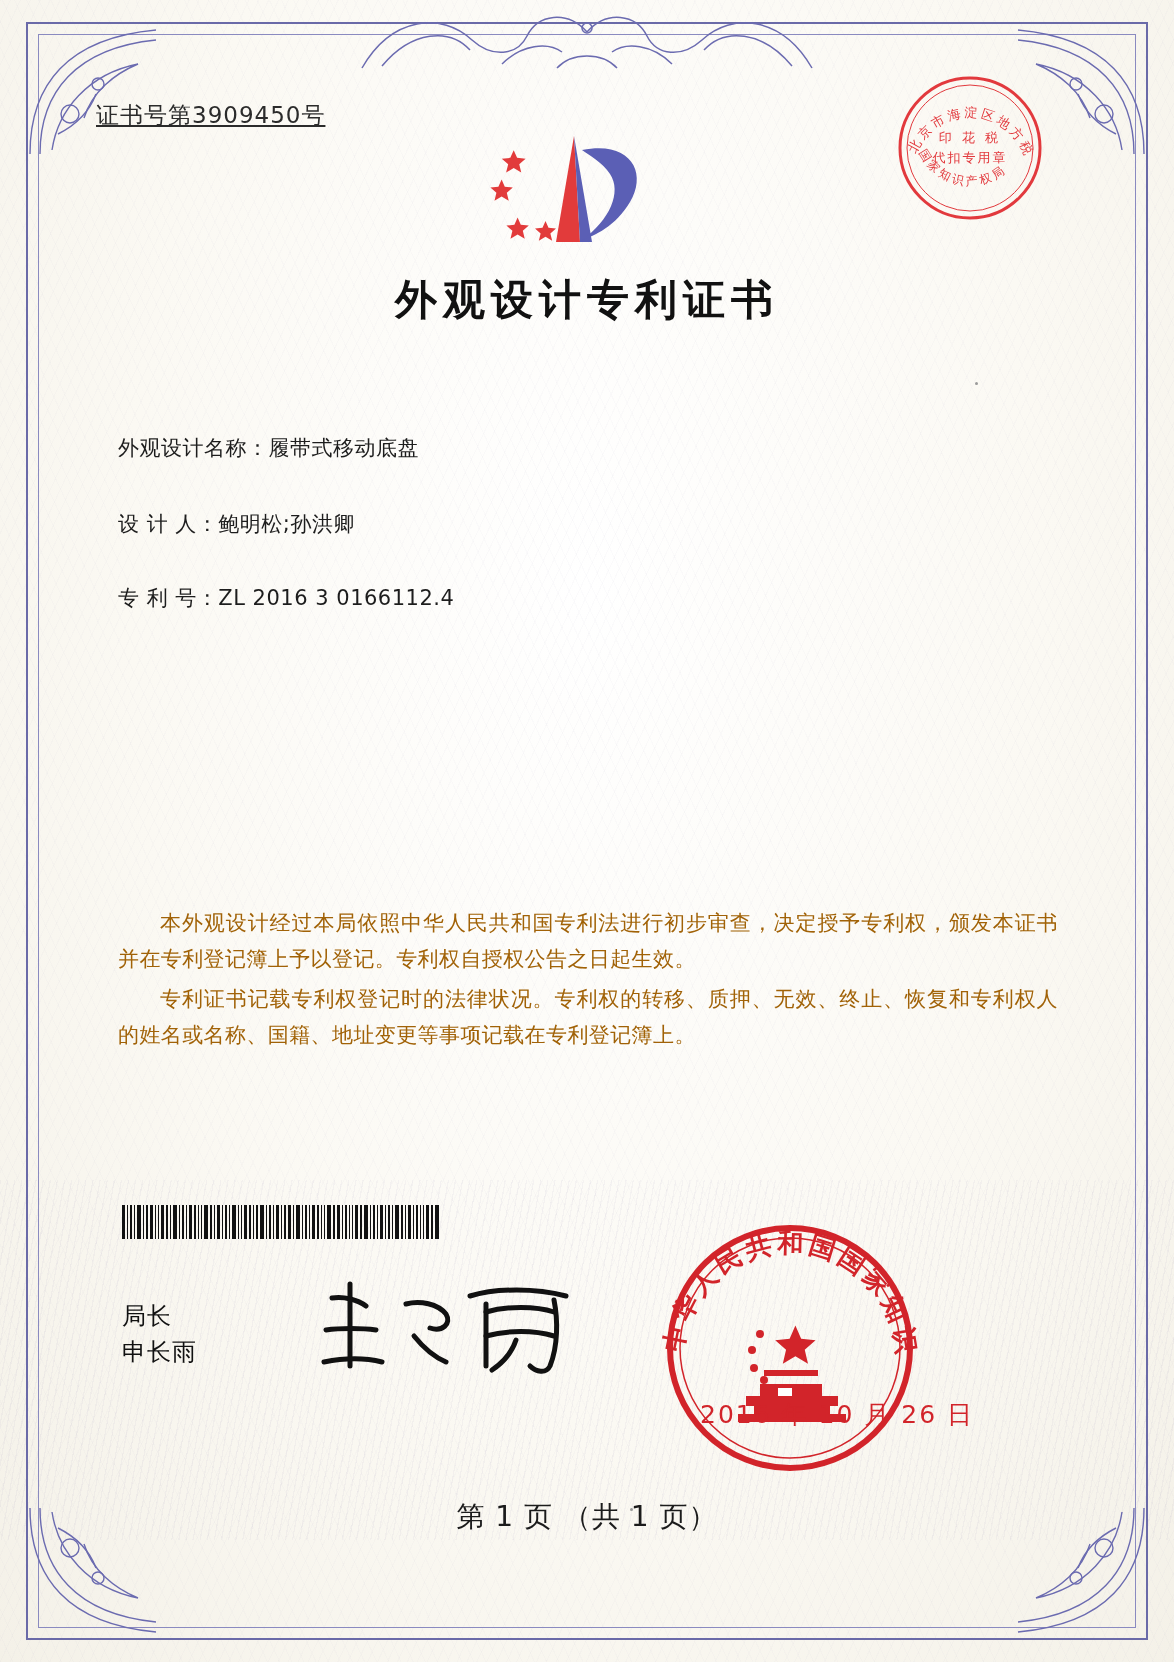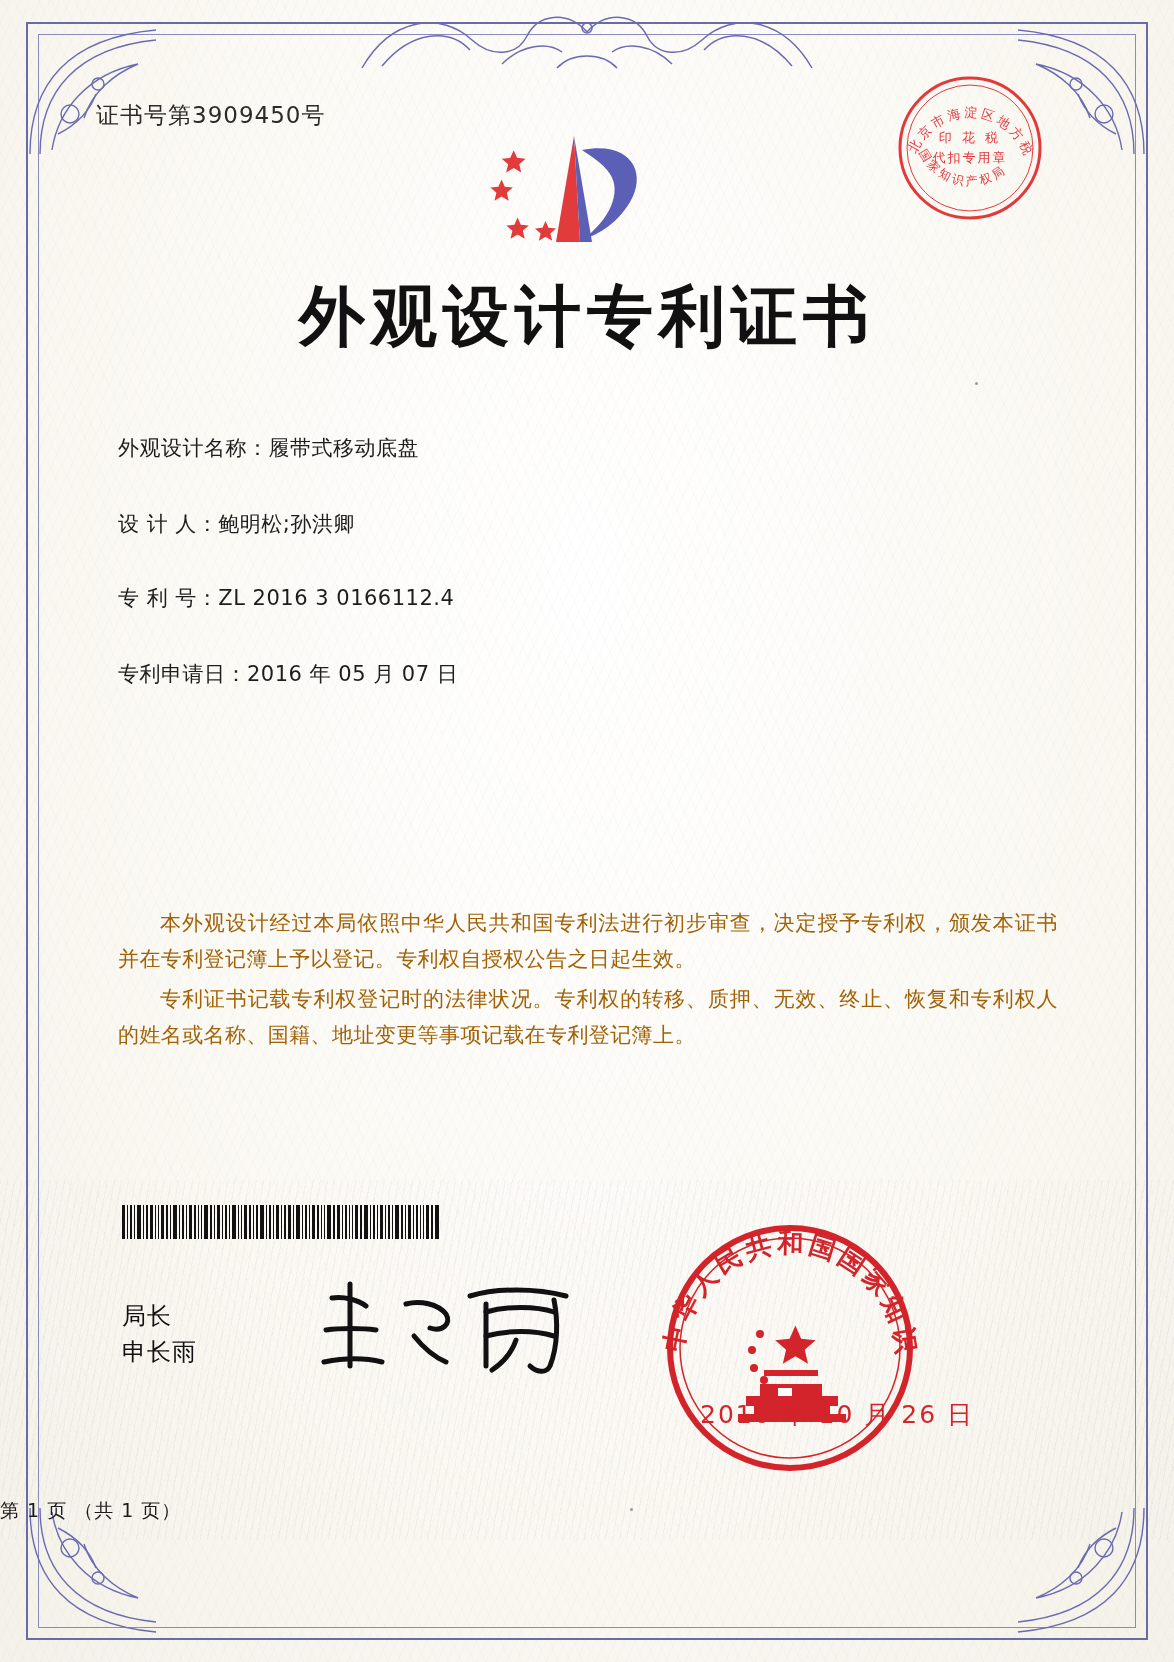--- a/index.html
+++ b/index.html
@@ -76,36 +76,37 @@
 
   
   .cert-number {
     position: absolute;
     left: 96px;
     top: 100px;
     font-size: 23px;
     letter-spacing: 1px;
     color: #2b2b2b;
     font-family: "DejaVu Sans", "Liberation Sans", sans-serif;
+    text-decoration: underline;
   }
 
   .emblem {
     position: absolute;
     left: 470px;
     top: 120px;
     width: 210px;
     height: 140px;
   }
 
   .doc-title {
     position: absolute;
     left: 0; right: 0;
     top: 272px;
     text-align: center;
-    font-size: 66px;
+    font-size: 42px;
     font-weight: bold;
     letter-spacing: 6px;
     color: #111;
     font-family: "DejaVu Sans", "Liberation Sans", sans-serif;
   }
 
   
   .fields {
     position: absolute;
     left: 118px;
@@ -205,22 +206,22 @@
     top: 68px;
     width: 160px;
     height: 160px;
     color: #e2393d;
   }
 
   .page-footer {
     position: absolute;
     left: 0; right: 0;
     top: 1498px;
-    text-align: left;
-    font-size: 19px;
+    text-align: center;
+    font-size: 28px;
     color: #1b1b1b;
     letter-spacing: 1px;
   }
 
   .dot-artifact {
     position: absolute;
     width: 3px; height: 3px;
     background: #9a9a9a;
     border-radius: 50%;
   }
@@ -323,23 +324,20 @@
 
   <div class="fields">
     <div class="field-row">
       <span class="field-label">外观设计名称：</span><span class="field-value">履带式移动底盘</span>
     </div>
     <div class="field-row">
       <span class="field-label">设  计  人：</span><span class="field-value">鲍明松;孙洪卿</span>
     </div>
     <div class="field-row">
       <span class="field-label">专  利  号：</span><span class="field-value">ZL 2016 3 0166112.4</span>
-    </div>
-    <div class="field-row">
-      <span class="field-label">专利申请日：</span><span class="field-value">2016 年 05 月 07 日</span>
     </div>
   </div>
 
   <div class="body-text">
     <p>本外观设计经过本局依照中华人民共和国专利法进行初步审查，决定授予专利权，颁发本证书并在专利登记簿上予以登记。专利权自授权公告之日起生效。</p>
     <p>专利证书记载专利权登记时的法律状况。专利权的转移、质押、无效、终止、恢复和专利权人的姓名或名称、国籍、地址变更等事项记载在专利登记簿上。</p>
   </div>
 
   <div class="barcode" id="barcode">
       <i style="width: 3px;"></i>

